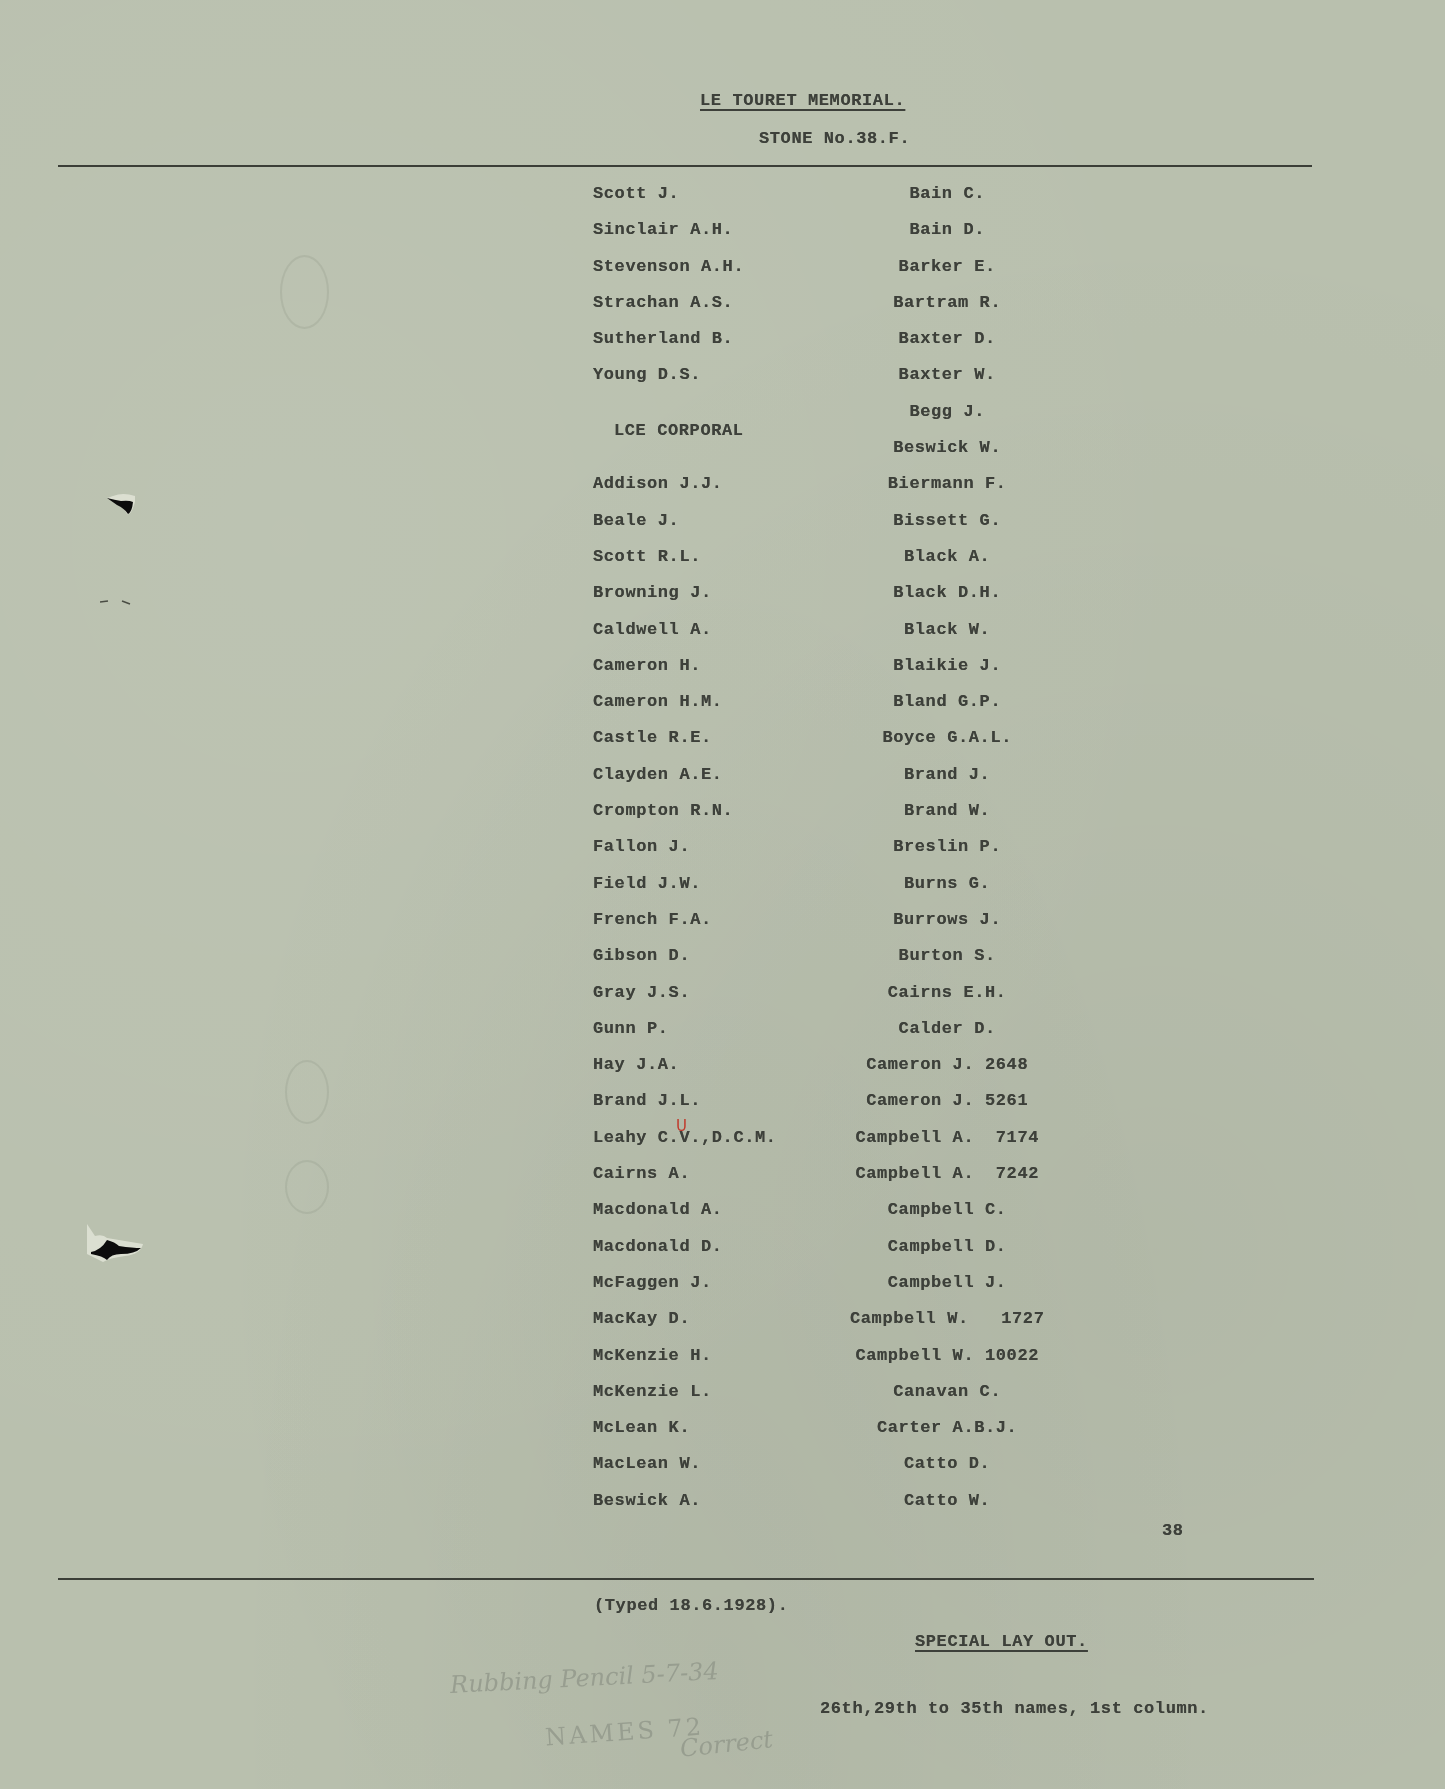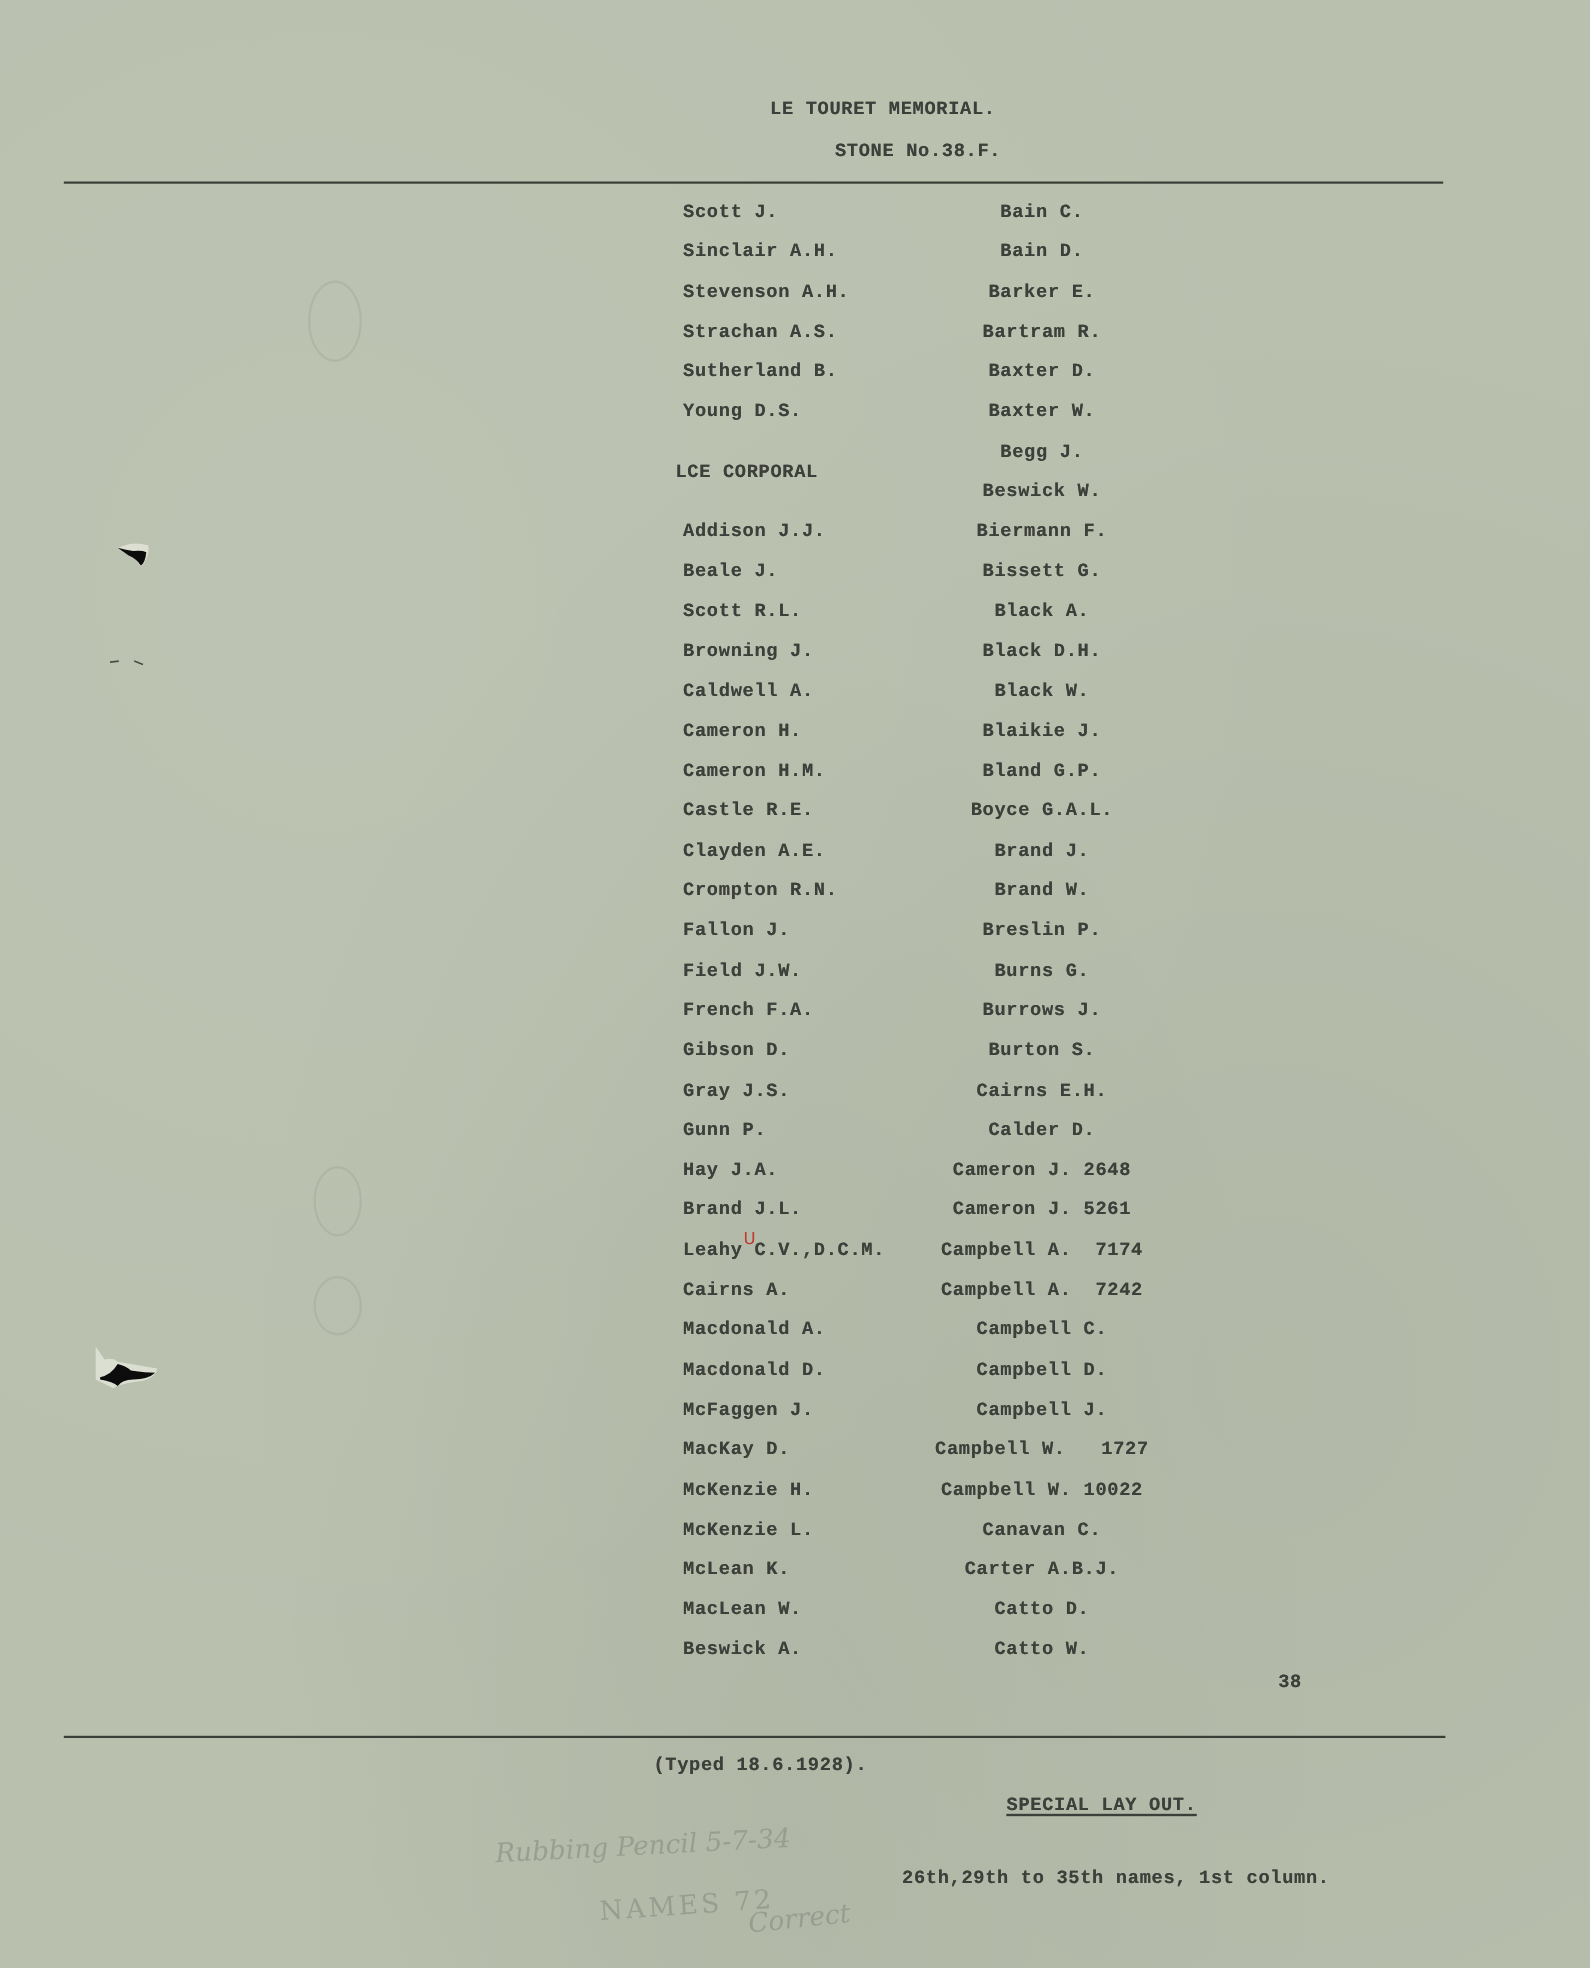--- a/index.html
+++ b/index.html
@@ -30,20 +30,21 @@
       font-size: 17px;
       letter-spacing: 0.6px;
       color: #3d403a;
       white-space: pre;
       text-shadow: 0 0 0.6px rgba(40,42,36,0.6);
     }
     .title {
       position: absolute;
       top: 91px;
       left: 700px;
+      text-decoration: underline;
       text-decoration-thickness: 2px;
       text-underline-offset: 4px;
       text-align: right;
     }
     .subtitle {
       position: absolute;
       top: 129px;
       left: 731px;
       margin-left: 28px;
     }
@@ -51,21 +52,21 @@
       position: absolute;
       height: 2px;
       background: #3b3e37;
     }
     .rule.top { top: 165px; left: 58px; width: 1254px; }
     .rule.bottom { top: 1578px; left: 58px; width: 1256px; }
     .col {
       position: absolute;
       top: 184px;
     }
-    .col.left { left: 593px; margin-left: 28px; }
+    .col.left { left: 593px; }
     .col.right { left: 850px; text-align: center; }
     .entry {
       height: 36.3px;
       line-height: 20px;
     }
     .section-heading {
       position: absolute;
       left: 614px;
       top: 421px;
       text-align: center;

